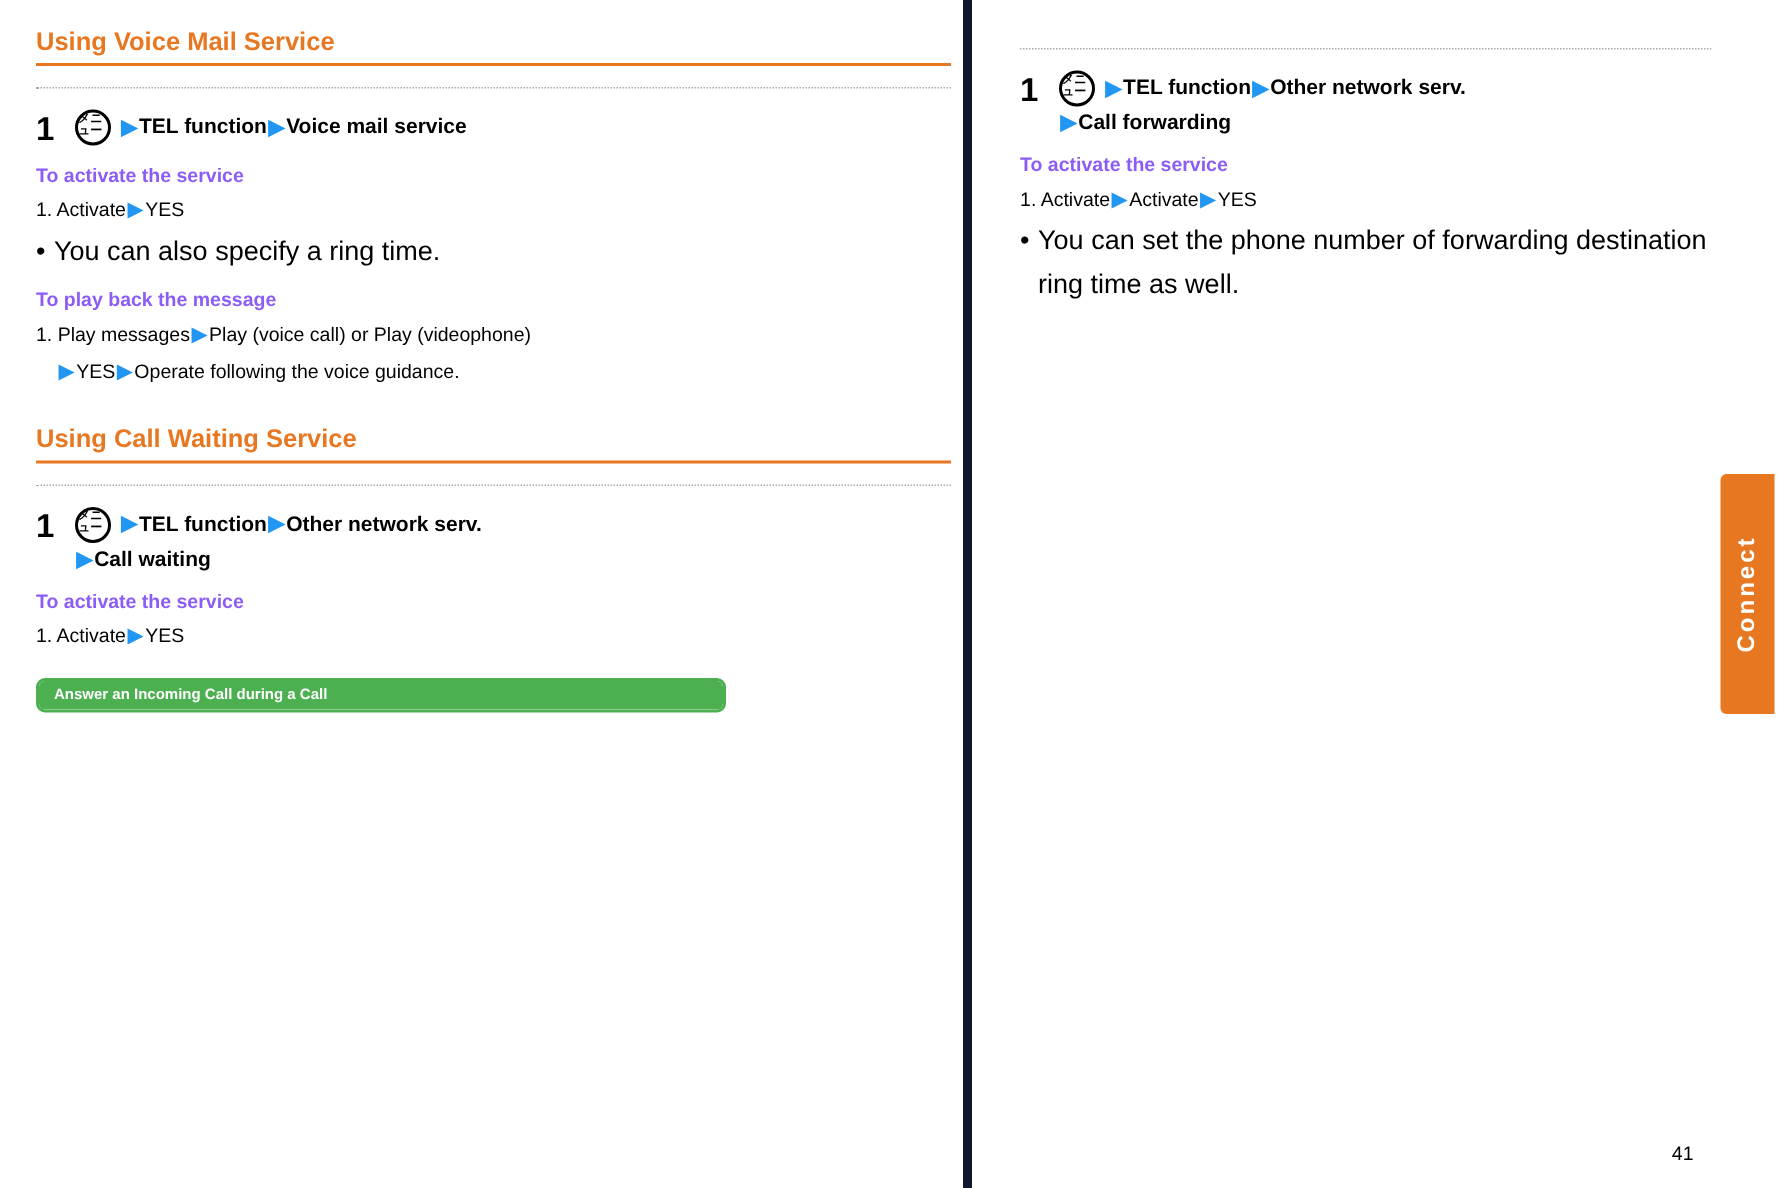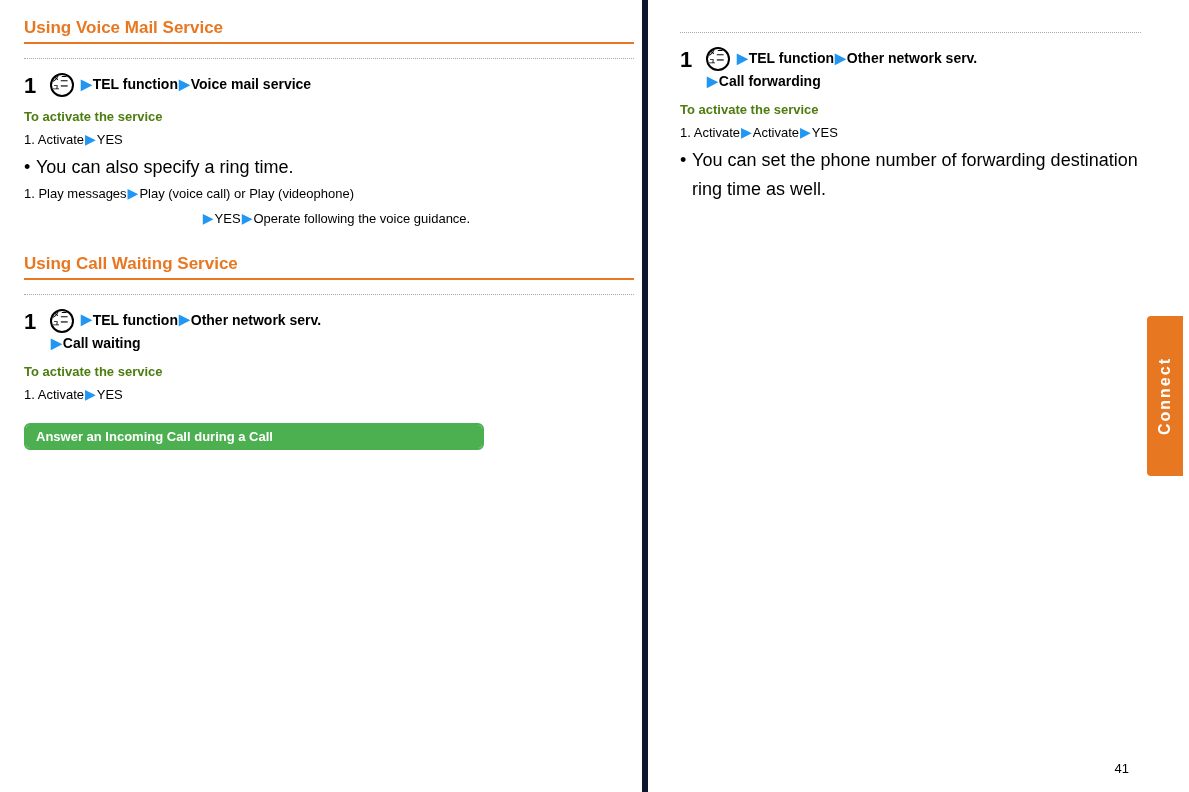--- a/index.html
+++ b/index.html
@@ -117,21 +117,21 @@
 
     
     .arrow {
       color: #2196f3;
       font-size: 14px;
       margin: 0 1px;
     }
 
     
     .sub-heading {
-      color: #4d7c0f;
+      color: #8b5cf6;
       font-size: 13px;
       font-weight: bold;
       margin-top: 10px;
       margin-bottom: 4px;
     }
 
     .body-text {
       font-size: 13px;
       line-height: 1.6;
       color: #000;
@@ -169,21 +169,21 @@
       border: 2px solid #4caf50;
       border-radius: 6px;
       margin-top: 18px;
       overflow: hidden;
       max-width: 460px;
     }
 
     .answer-box-header {
       background: #4caf50;
       color: #fff;
-      font-size: 13px;
+      font-size: 10px;
       font-weight: bold;
       padding: 4px 10px;
     }
 
     .answer-box-body {
       padding: 8px 10px;
       font-size: 13px;
       line-height: 1.6;
       color: #000;
     }
@@ -207,21 +207,20 @@
       position: absolute;
       bottom: 16px;
       right: 60px;
       font-size: 13px;
       color: #000;
       text-align: right;
     }
 
     .indent {
       padding-left: 14px;
-      text-align: center;
     }
   </style>
 </head>
 <body>
 
 <div class="page-container">
 
   <div class="left-col">
 
     <div>
@@ -238,20 +237,21 @@
           <span class="arrow">▶</span><strong>TEL function</strong><span class="arrow">▶</span><strong>Voice mail service</strong>
         </div>
       </div>
 
       <div class="sub-heading">To activate the service</div>
       <div class="body-text">
         1. Activate<span class="arrow">▶</span>YES
       </div>
       <div class="bullet-text">You can also specify a ring time.</div>
 
+      <div class="sub-heading">To play back the message</div>
       <div class="body-text">
         1. Play messages<span class="arrow">▶</span>Play (voice call) or Play (videophone)
       </div>
       <div class="body-text indent">
         <span class="arrow">▶</span>YES<span class="arrow">▶</span>Operate following the voice guidance.
       </div>
     </div>
 
     <div class="section-gap">
       <div class="section-title">Using Call Waiting Service</div>

